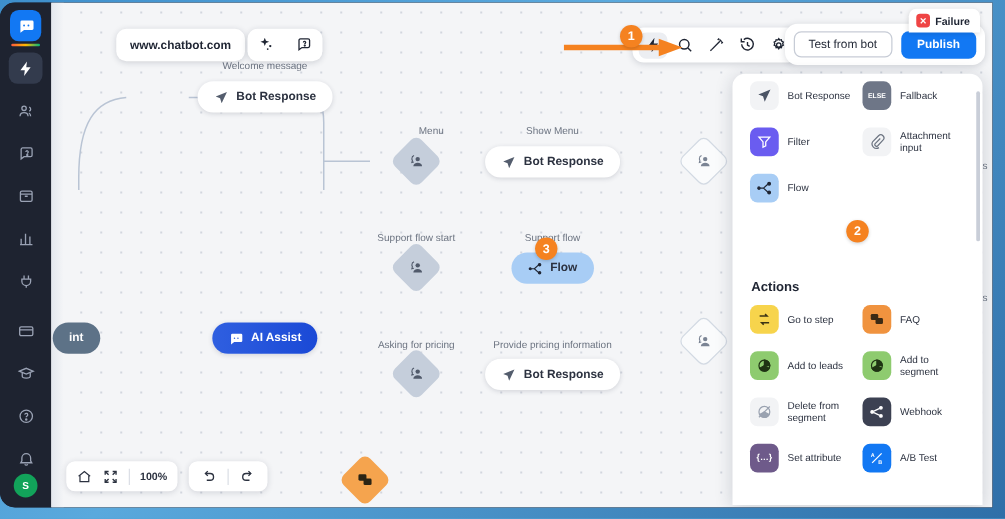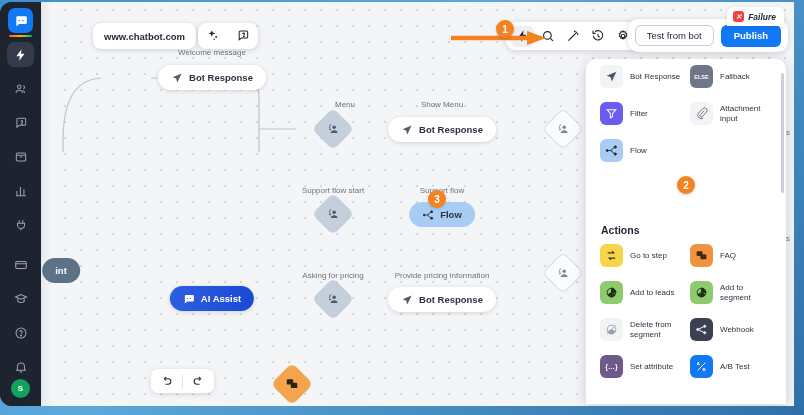--- a/index.html
+++ b/index.html
@@ -83,21 +83,20 @@
     display: flex; align-items: center; gap: 6px;
     padding: 0 13px; font-size: 9.5px; font-weight: bold; color: #2c3240;
     transform: translateX(-50%);
     white-space: nowrap;
   }
   .pill svg { width: 12px; height: 12px; flex: 0 0 auto; }
   .pill.blue { background: #a8cdf5; color: #2c3240; box-shadow:none; }
   .pill.aiassist {
     background: linear-gradient(90deg,#2f5fe0,#1a49d6);
     color: #fff;
-    margin-top: 28px;
   }
   .pill.gray { background: #5d7287; color: #fff; box-shadow:none; }
 
   .diamond {
     position: absolute; width: 30px; height: 30px;
     transform: translate(-50%,-50%) rotate(45deg);
     border-radius: 6px;
     display: flex; align-items: center; justify-content: center;
   }
   .diamond > span { transform: rotate(-45deg); display:flex; }
@@ -152,21 +151,20 @@
     font-family: inherit; display: flex; align-items: center;
   }
 
   
   .failchip {
     position: absolute; right: 10px; top: 5px; height: 19px;
     background: #fff; border-radius: 6px 6px 0 0;
     display: flex; align-items: center; gap: 4px; padding: 0 8px 0 6px;
     font-size: 8.5px; font-weight: bold; color: #1f2533;
     box-shadow: 0 1px 4px rgba(0,0,0,.12);
-    font-style: italic;
   }
   .fail-ico {
     width: 11px; height: 11px; border-radius: 3px; background: #ef4444;
     color: #fff; font-size: 7px; display:flex; align-items:center; justify-content:center;
   }
 
   
   .arrow { position: absolute; left: 410px; top: 28px; width: 98px; height: 16px; }
 
   
@@ -632,20 +630,32 @@
 
       <div class="failchip">
         <span class="fail-ico">✕</span>
         <span>Failure</span>
       </div>
 
       <div class="badge" style="left:455px;top:18px">1</div>
       <div class="badge" style="left:636px;top:174px">2</div>
       <div class="badge" style="left:387px;top:188px">3</div>
 
+      <div class="zoombar">
+        <svg viewBox="0 0 24 24" fill="none" stroke="currentColor" stroke-width="1.8">
+            <path d="M3.5 11L12 4l8.5 7"></path>
+            <path d="M5.5 10v9h13v-9"></path>
+          </svg>
+        <svg viewBox="0 0 24 24" fill="none" stroke="currentColor" stroke-width="2">
+            <path d="M4 9V4h5M20 9V4h-5M4 15v5h5M20 15v5h-5"></path>
+            <path d="M9 9l-5-5M15 9l5-5M9 15l-5 5M15 15l5 5"></path>
+          </svg>
+        <div class="divider"></div>
+        <span class="zoomval">100%</span>
+      </div>
       <div class="undobar">
         <svg viewBox="0 0 24 24" fill="none" stroke="currentColor" stroke-width="2">
             <path d="M9 7H15a5 5 0 010 10h-5"></path>
             <path d="M11.5 3.5L8 7l3.5 3.5"></path>
           </svg>
         <div class="divider"></div>
         <svg class="undo-redo" viewBox="0 0 24 24" fill="none" stroke="currentColor" stroke-width="2">
             <path d="M15 7H9a5 5 0 000 10h5"></path>
             <path d="M12.5 3.5L16 7l-3.5 3.5"></path>
           </svg>

